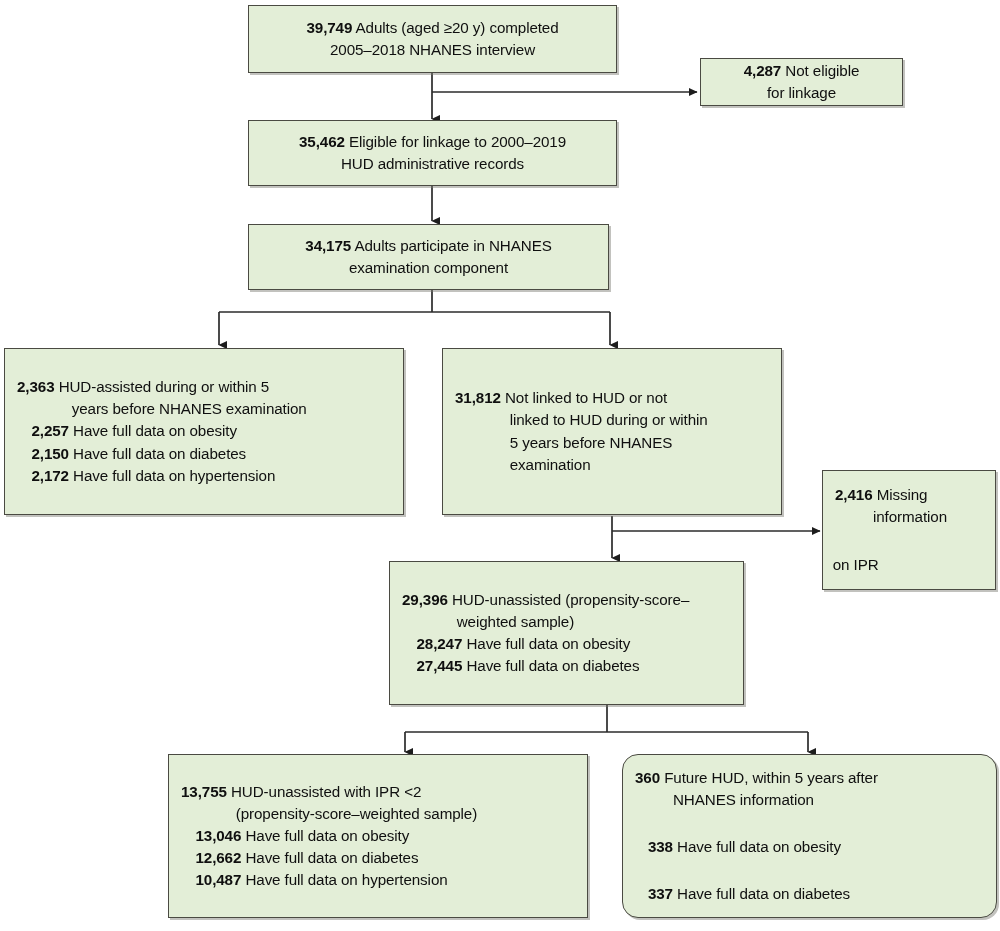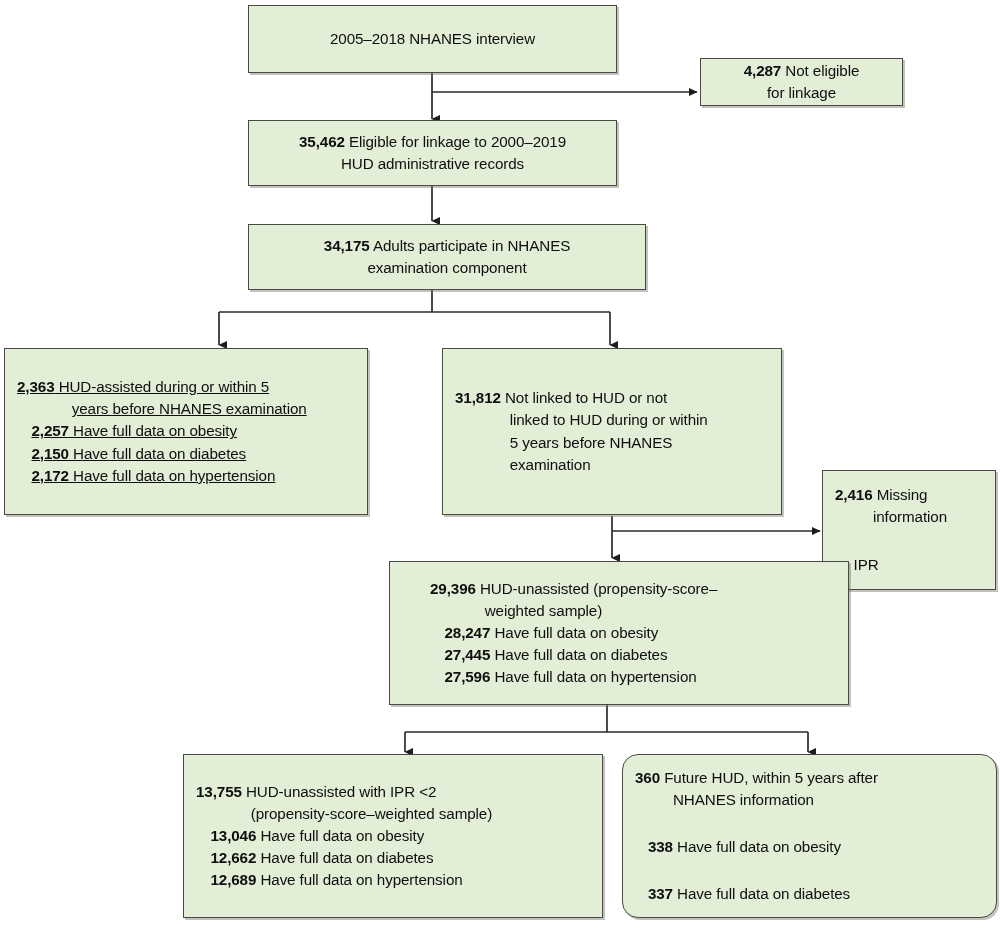--- a/index.html
+++ b/index.html
@@ -96,46 +96,47 @@
 
       <path d="M607,705 L607,732"></path>
       <path d="M405,732 L808,732"></path>
       <path d="M405,732 L405,752" marker-end="url(#arrowDown)"></path>
       <path d="M808,732 L808,752" marker-end="url(#arrowDown)"></path>
     </g>
   </svg>
 
   <div class="box ctr" style="left:248px; top:5px; width:369px; height:68px;">
     <div class="inner">
+      <span class="line"><span class="num">39,749</span><span> Adults (aged ≥20 y) completed</span></span>
       <span class="line">2005–2018 NHANES interview</span>
     </div>
   </div>
 
   <div class="box ctr" style="left:700px; top:58px; width:203px; height:48px;">
     <div class="inner">
       <span class="line"><span class="num">4,287</span><span> Not eligible</span></span>
       <span class="line">for linkage</span>
     </div>
   </div>
 
   <div class="box ctr" style="left:248px; top:120px; width:369px; height:66px;">
     <div class="inner">
       <span class="line"><span class="num">35,462</span><span> Eligible for linkage to 2000–2019</span></span>
       <span class="line">HUD administrative records</span>
     </div>
   </div>
 
-  <div class="box ctr" style="left:248px; top:224px; width:398px; height:66px;">
+  <div class="box ctr" style="left:248px; top:224px; width:361px; height:66px;">
     <div class="inner">
       <span class="line"><span class="num">34,175</span><span> Adults participate in NHANES</span></span>
       <span class="line">examination component</span>
     </div>
   </div>
 
-  <div class="box hang" style="left:4px; top:348px; width:364px; height:167px;text-decoration:underline;">
+  <div class="box hang" style="left:4px; top:348px; width:400px; height:167px;">
     <div class="inner">
       <span class="line"><span class="num">2,363</span><span> HUD-assisted during or within 5</span><br><span>years before NHANES examination</span></span>
       <span class="line sub"><span class="num">2,257</span><span> Have full data on obesity</span></span>
       <span class="line sub"><span class="num">2,150</span><span> Have full data on diabetes</span></span>
       <span class="line sub"><span class="num">2,172</span><span> Have full data on hypertension</span></span>
     </div>
   </div>
 
   <div class="box hang" style="left:442px; top:348px; width:340px; height:167px;">
     <div class="inner">
@@ -143,35 +144,34 @@
     </div>
   </div>
 
   <div class="box hang shortnum" style="left:822px; top:470px; width:174px; height:120px;justify-content:center;">
     <div class="inner">
       <span class="line"><span class="num">2,416</span><span> Missing</span><br><span>information</span></span>
       <span class="line sub" style="margin-left:-0.15em">on IPR</span>
     </div>
   </div>
 
-  <div class="box hang" style="left:389px; top:561px; width:460px; height:144px;padding-left:28px;">
+  <div class="box hang" style="left:389px; top:561px; width:355px; height:144px;">
     <div class="inner">
       <span class="line"><span class="num">29,396</span><span> HUD-unassisted (propensity-score–</span><br><span>weighted sample)</span></span>
       <span class="line sub"><span class="num">28,247</span><span> Have full data on obesity</span></span>
       <span class="line sub"><span class="num">27,445</span><span> Have full data on diabetes</span></span>
-      <span class="line sub"><span class="num">27,596</span><span> Have full data on hypertension</span></span>
     </div>
   </div>
 
-  <div class="box hang" style="left:168px; top:754px; width:420px; height:164px;margin-left:15px;">
+  <div class="box hang" style="left:168px; top:754px; width:420px; height:164px;">
     <div class="inner">
       <span class="line"><span class="num">13,755</span><span> HUD-unassisted with IPR &lt;2</span><br><span>(propensity-score–weighted sample)</span></span>
       <span class="line sub"><span class="num">13,046</span><span> Have full data on obesity</span></span>
       <span class="line sub"><span class="num">12,662</span><span> Have full data on diabetes</span></span>
-      <span class="line sub"><span class="num">12,689</span><span> Have full data on hypertension</span></span>
+      <span class="line sub"><span class="num">10,487</span><span> Have full data on hypertension</span></span>
     </div>
   </div>
 
   <div class="box hang shortnum" style="left:622px; top:754px; width:375px; height:164px;border-radius:16px;">
     <div class="inner">
       <span class="line"><span class="num">360</span><span> Future HUD, within 5 years after</span><br><span>NHANES information</span></span>
       <span class="line sub"><span class="num">338</span><span> Have full data on obesity</span></span>
       <span class="line sub"><span class="num">337</span><span> Have full data on diabetes</span></span>
     </div>
   </div>

